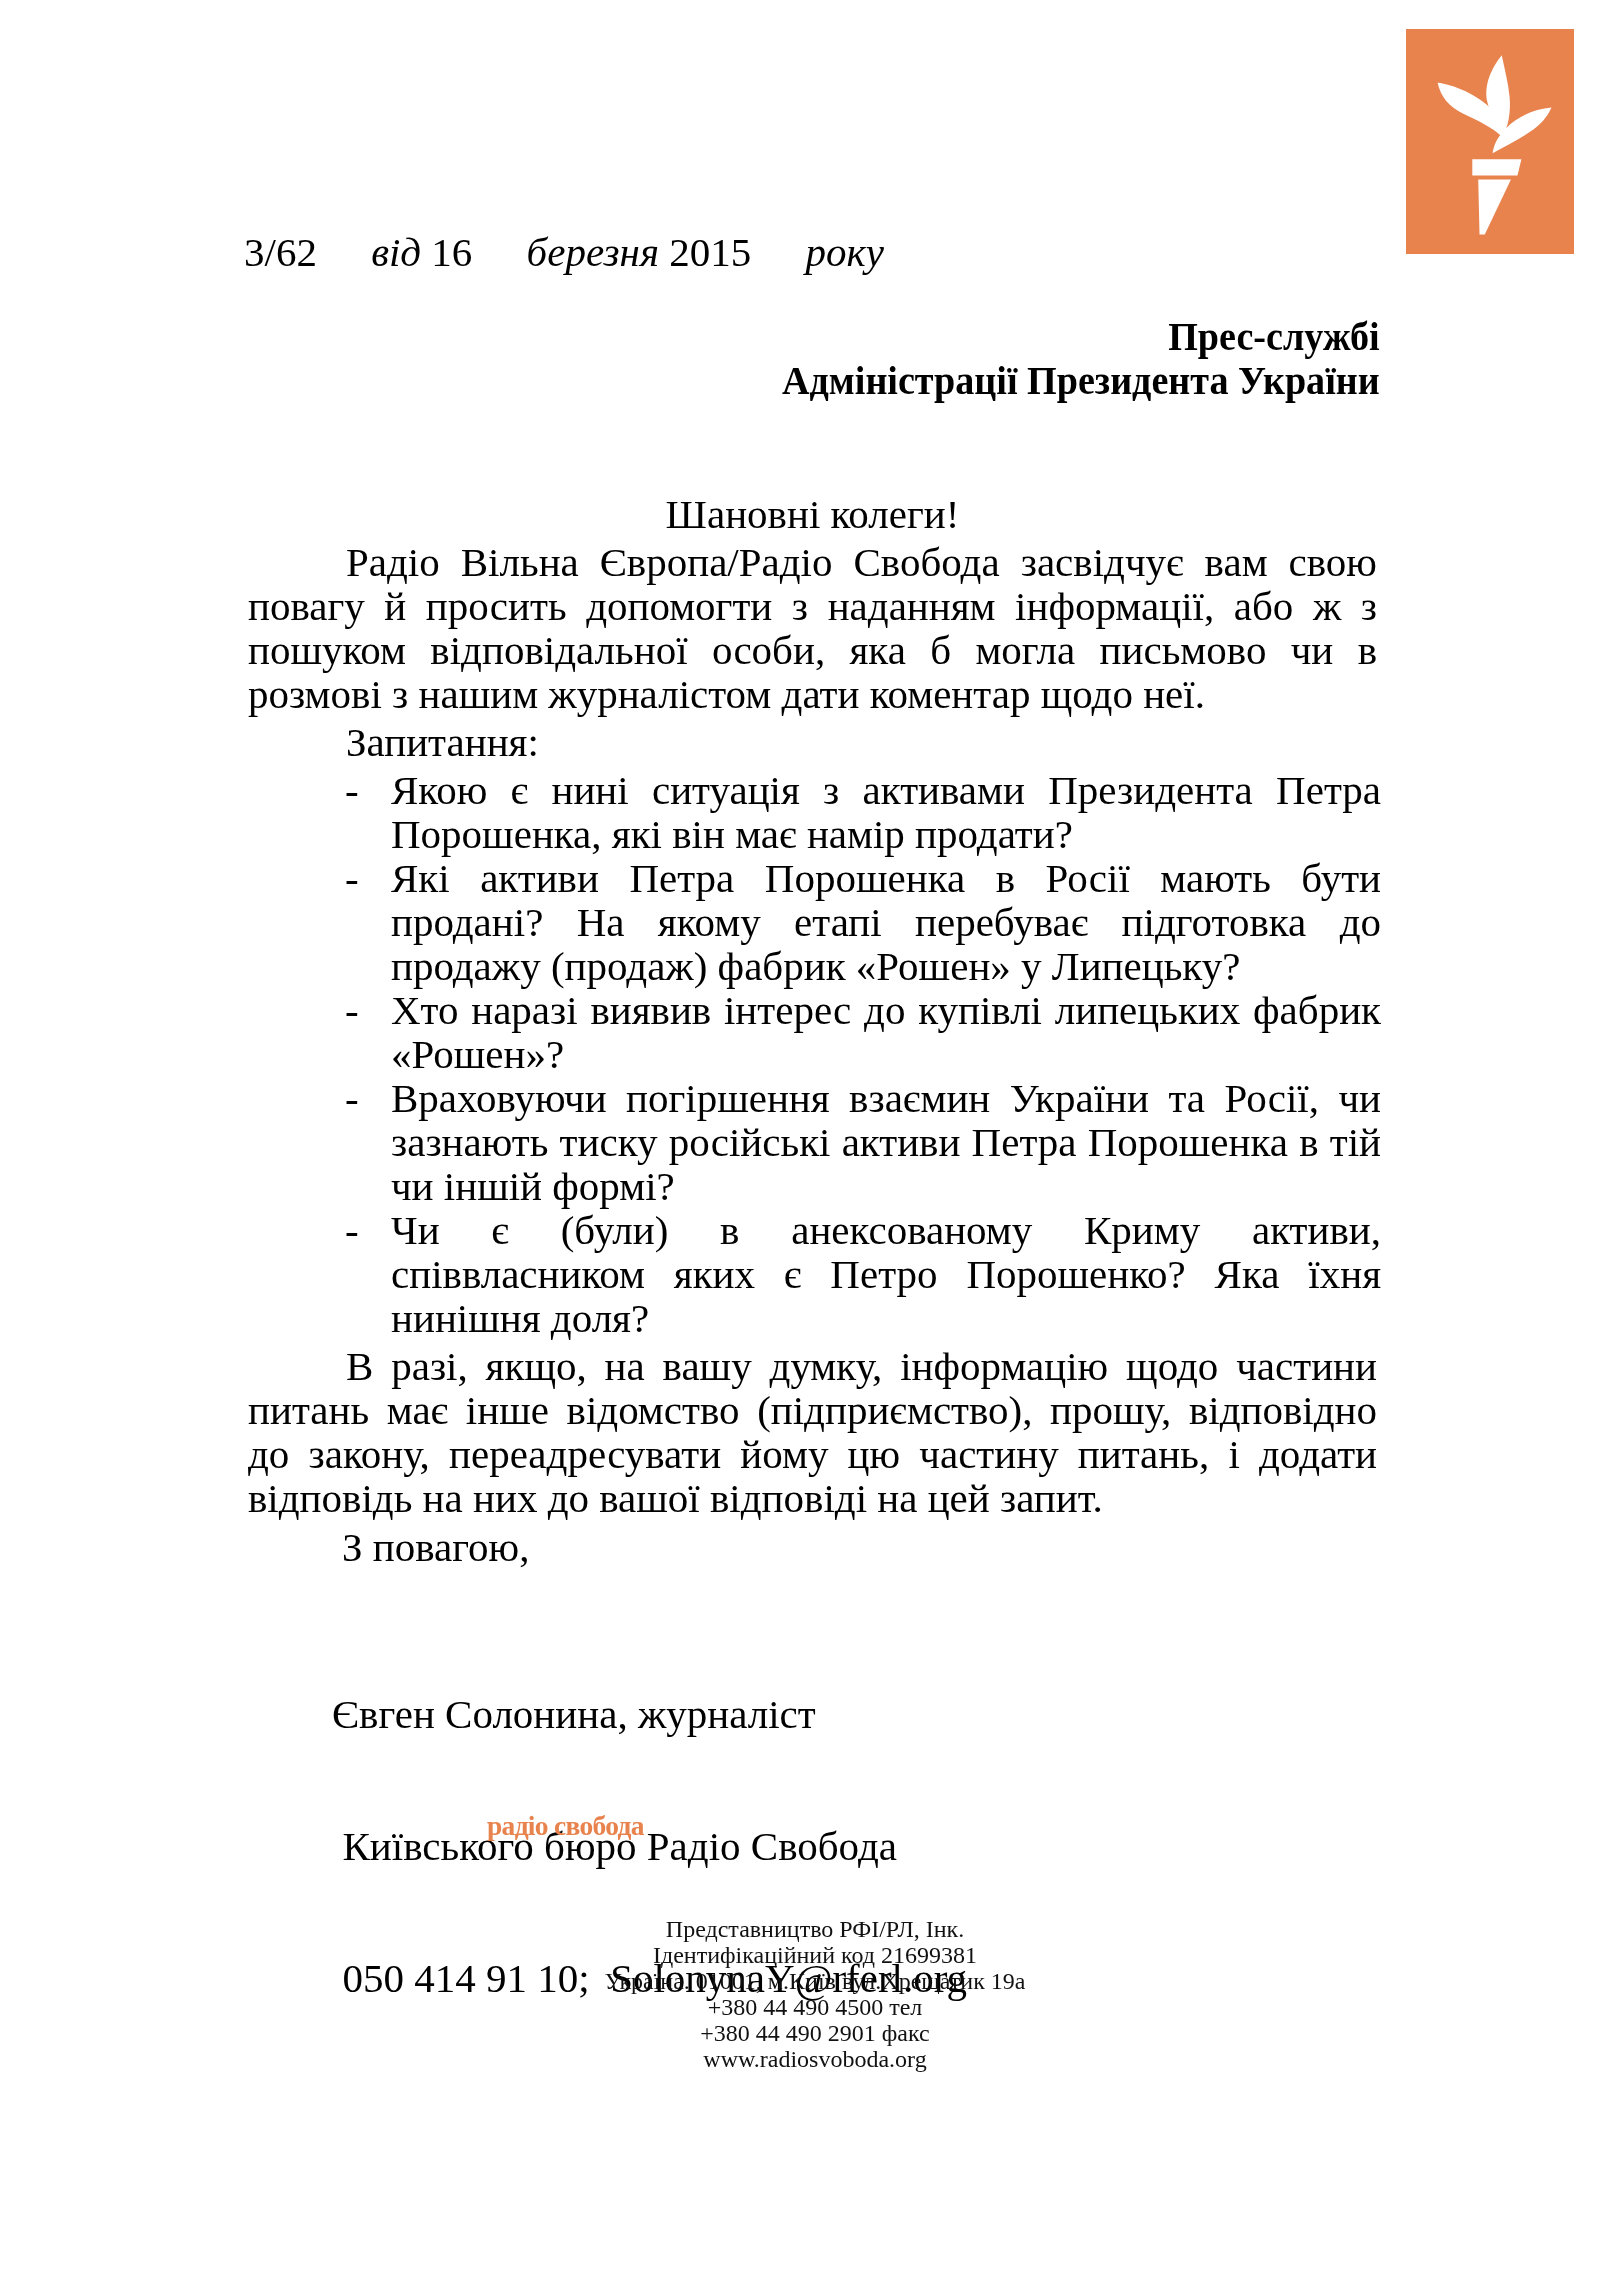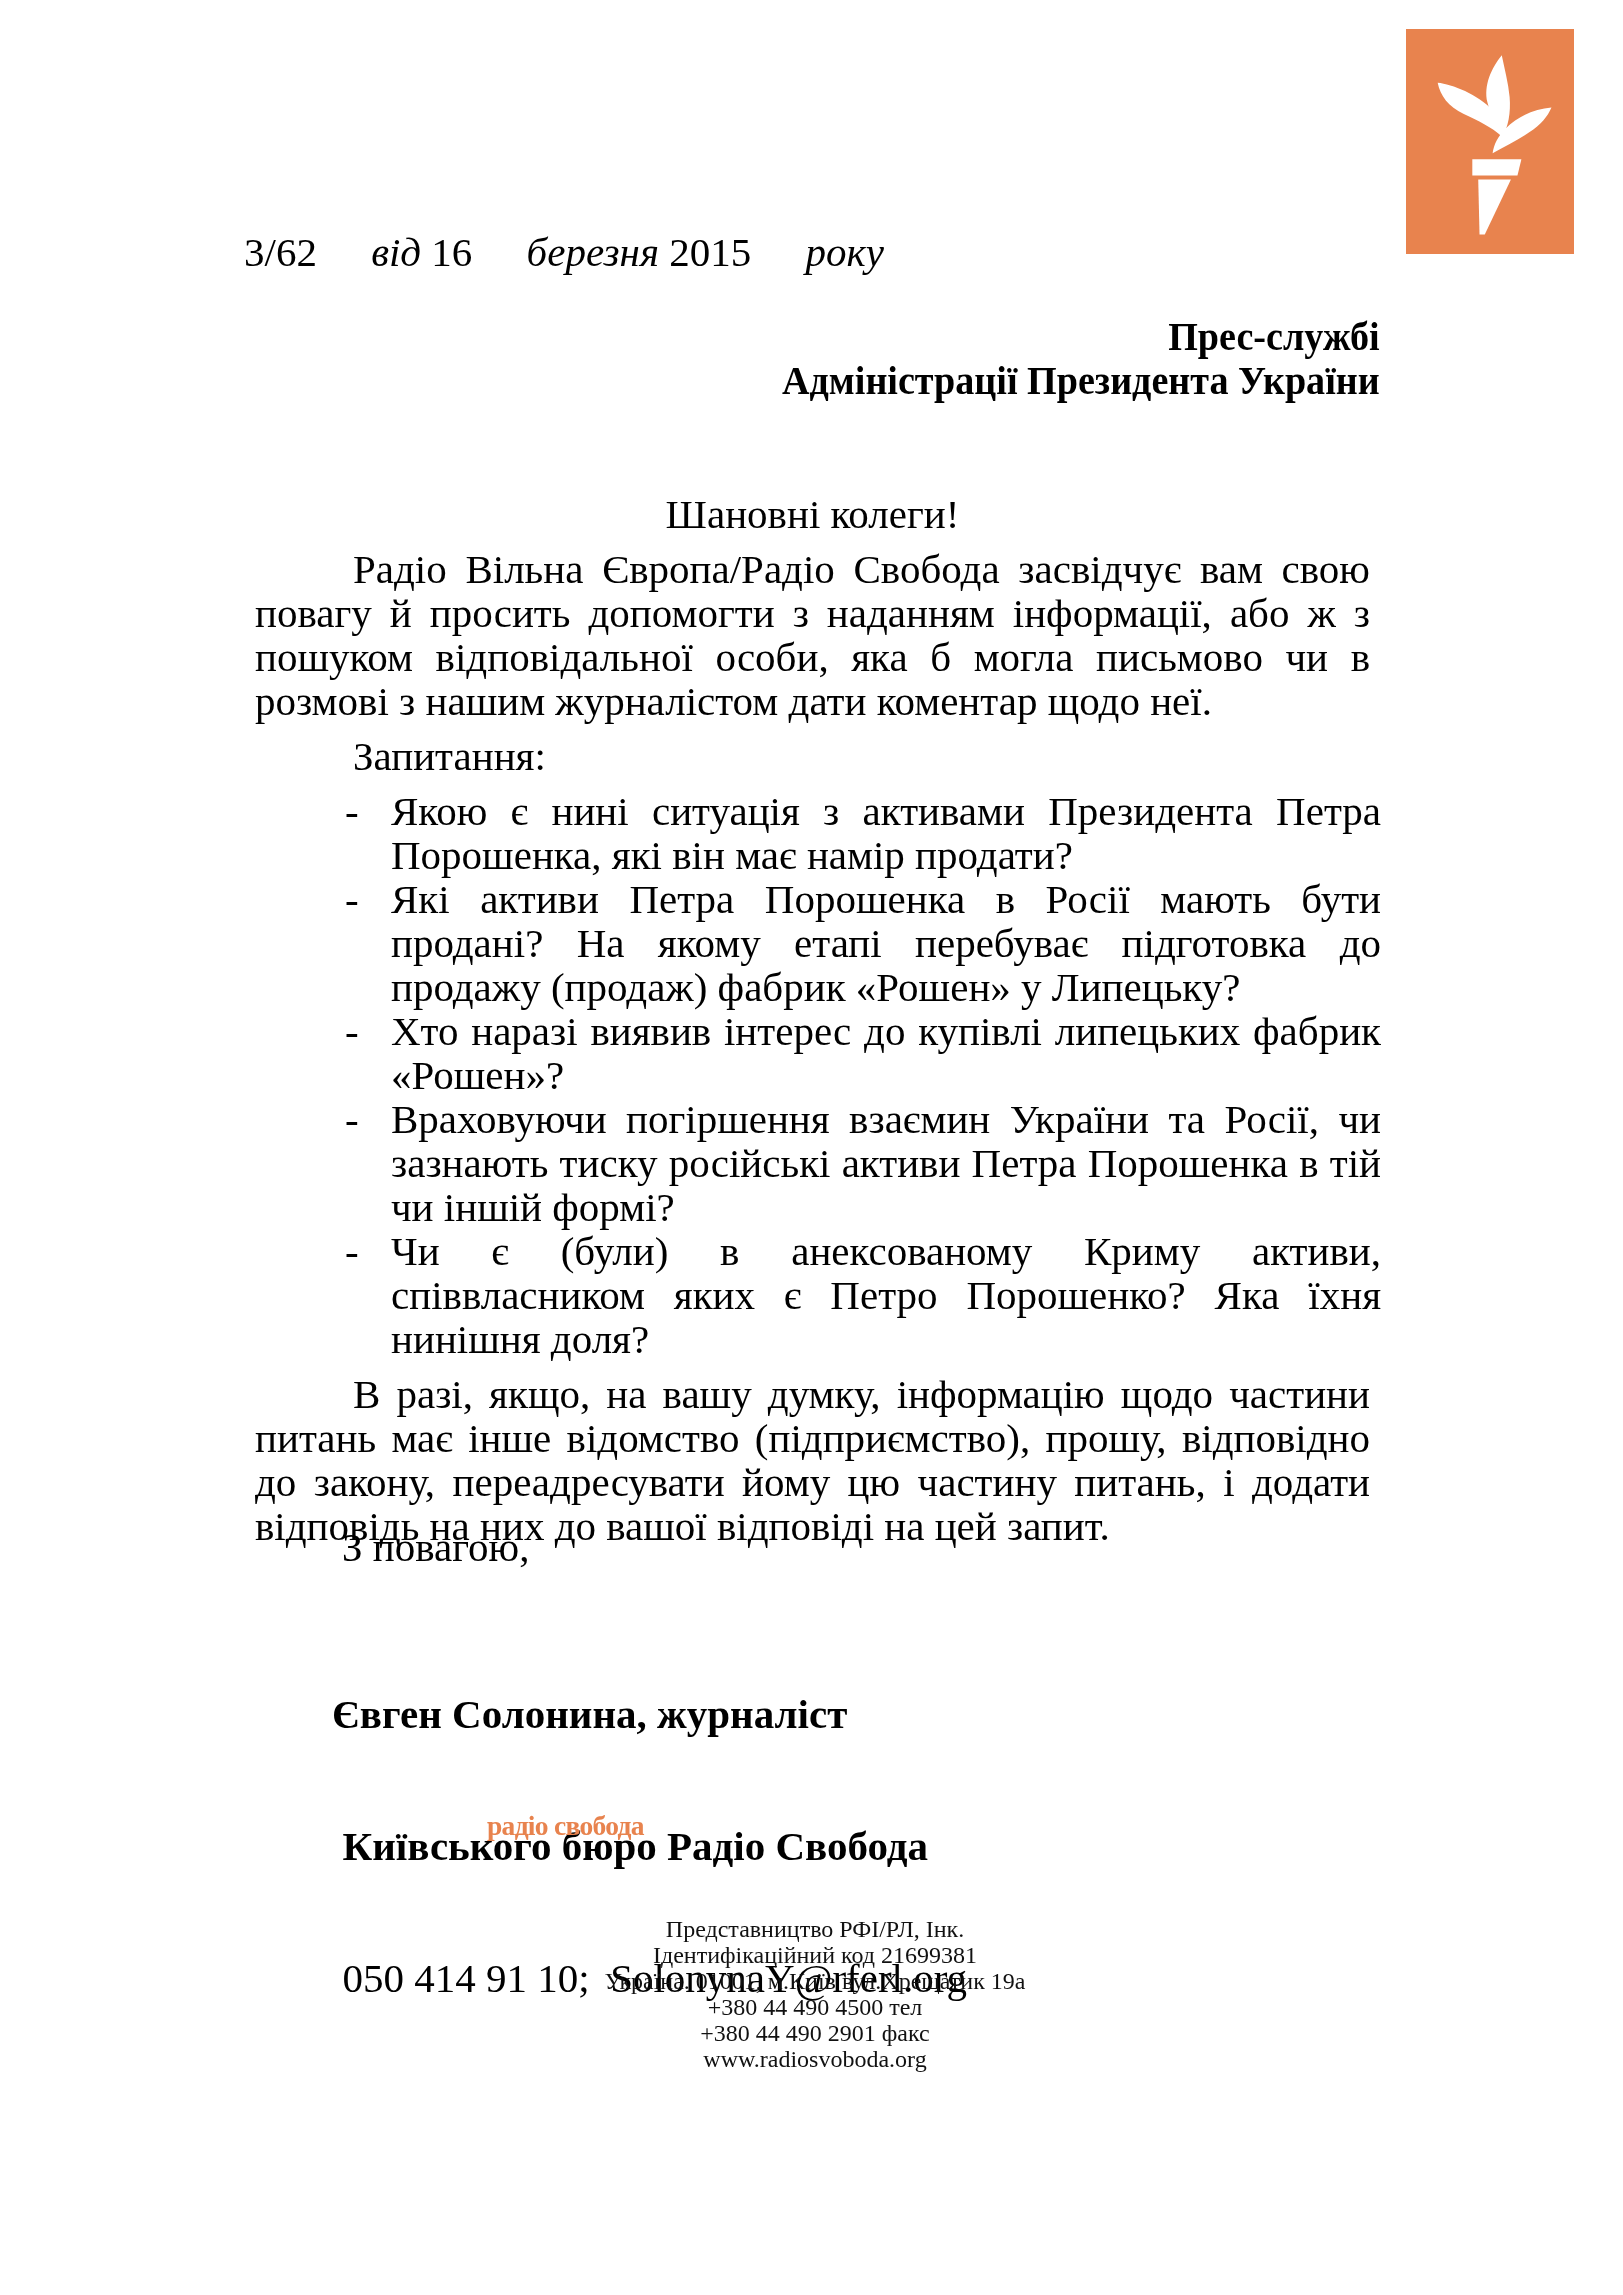--- a/index.html
+++ b/index.html
@@ -28,33 +28,33 @@
 
   .salutation {
     position: absolute; left: 244px; width: 1137px; top: 492px;
     text-align: center; font-size: 41px; line-height: 44px; font-weight: normal;
   }
 
   .body-block {
     position: absolute; left: 244px; width: 1137px; top: 536px;
     font-size: 41px; line-height: 44px;
   }
-  .para { text-align: justify; text-indent: 98px; margin: 11px; }
+  .para { text-align: justify; text-indent: 98px; margin: 4px; }
   .list { list-style: none; margin: 0; padding: 0; }
   .list li { position: relative; padding-left: 147px; text-align: justify; }
   .list li .dash { position: absolute; left: 101px; top: 0; }
 
   .closing {
     position: absolute; left: 342px; top: 1525px; font-size: 41px; line-height: 44px; text-align: center;
   }
   .signature {
     position: absolute; left: 332px; top: 1604px; font-size: 41px; line-height: 44px;
     white-space: pre;
   }
-  .signature .bold { font-weight: bold; }
+  .signature .bold { font-weight: normal; }
   .signature .l2 { padding-left: 10.5px; }
 
   .brand {
     position: absolute; left: 487px; top: 1810px;
     font-size: 27.5px; font-weight: bold; color: #E8834E;
     letter-spacing: -0.7px;
   }
   .footer {
     position: absolute; left: 586px; width: 458px; top: 1916px;
     text-align: center; font-size: 24px; line-height: 26px; color: #111;

